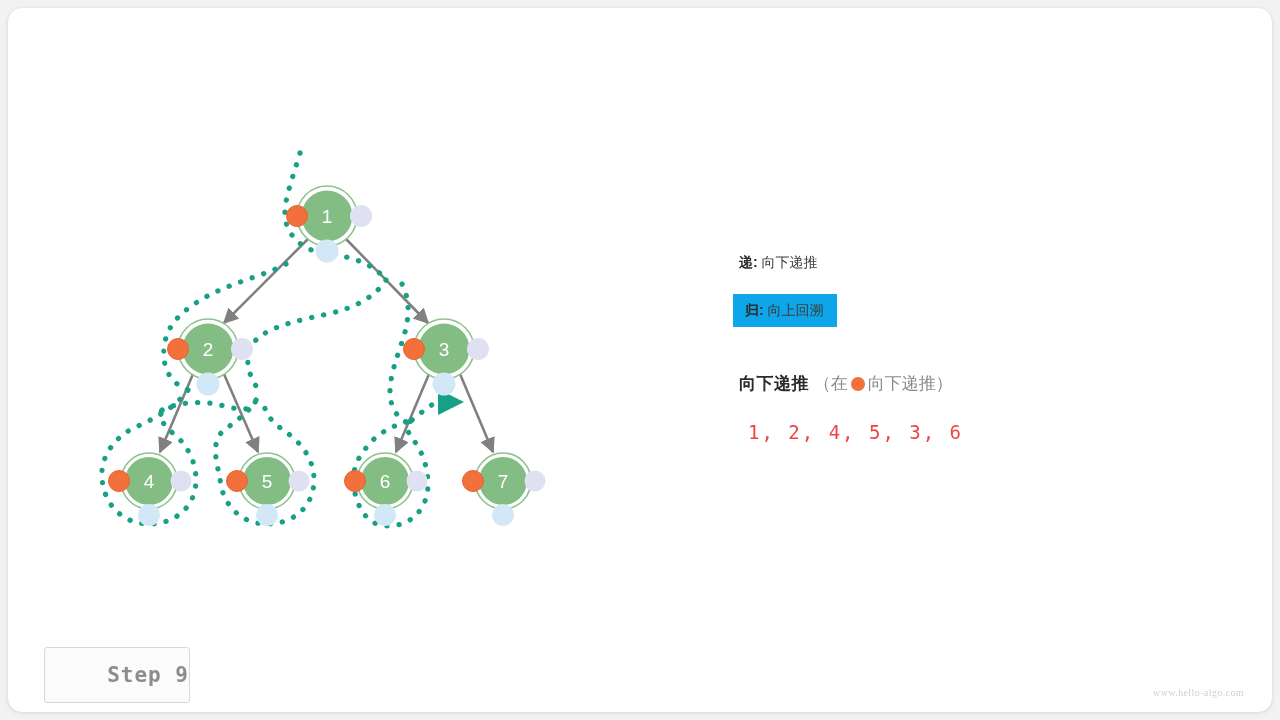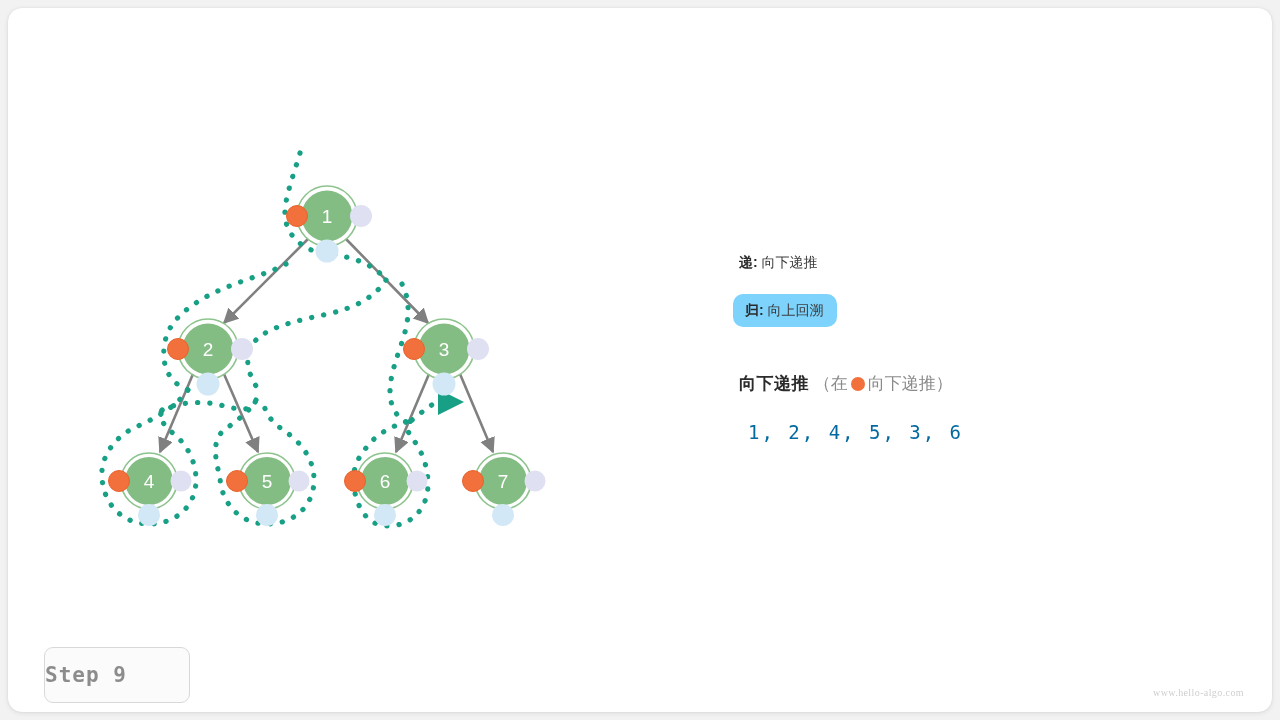--- a/index.html
+++ b/index.html
@@ -26,22 +26,22 @@
     font-size: 14px;
     color: #3c3c3c;
     line-height: 1;
   }
   .legend-line .key { font-weight: bold; color: #2b2b2b; }
   .legend-line .val { color: #3c3c3c; }
   #legend-recur { left: 731px; top: 247px; }
   #legend-return-wrap {
     position: absolute;
     left: 725px; top: 286px;
-    background: #7dd3fc;
-    border-radius: 10px;
+    background: #0ea5e9;
+    border-radius: 0;
     padding: 9px 13px 10px 12px;
   }
   #legend-return-wrap .legend-line { position: static; }
 
   #order-title {
     position: absolute; left: 731px; top: 367px;
     font-size: 17px; white-space: nowrap; line-height: 1;
   }
   #order-title .strong { font-weight: bold; color: #2b2b2b; letter-spacing: .5px; }
   #order-title .dim { color: #8a8a8a; }
@@ -49,31 +49,31 @@
     display: inline-block;
     width: 14px; height: 14px;
     border-radius: 50%;
     background: #f2703b;
     vertical-align: -2px;
     margin: 0 3px;
   }
   #order-seq {
     position: absolute; left: 740px; top: 413px;
     font-family: "DejaVu Sans Mono", "Liberation Mono", monospace;
-    font-size: 19px; color: #0369a1; letter-spacing: 2px; white-space: nowrap;
+    font-size: 19px; color: #ef4444; letter-spacing: 2px; white-space: nowrap;
   }
 
   
   #step-badge {
     position: absolute; left: 36px; top: 639px;
     width: 144px; height: 54px;
     border: 1px solid #d8d8d8;
-    border-radius: 9px;
+    border-radius: 3px;
     background: #fbfbfb;
-    display: flex; align-items: center; justify-content: flex-start;
+    display: flex; align-items: center; justify-content: flex-end;
   }
   #step-badge span {
     font-family: "DejaVu Sans Mono","Liberation Mono",monospace;
     font-weight: bold; font-size: 21px; color: #8c8c8c; letter-spacing: 1px;
   }
 
   
   #watermark {
     position: absolute; right: 28px; bottom: 14px;
     font-family: Liberation Serif, serif;

